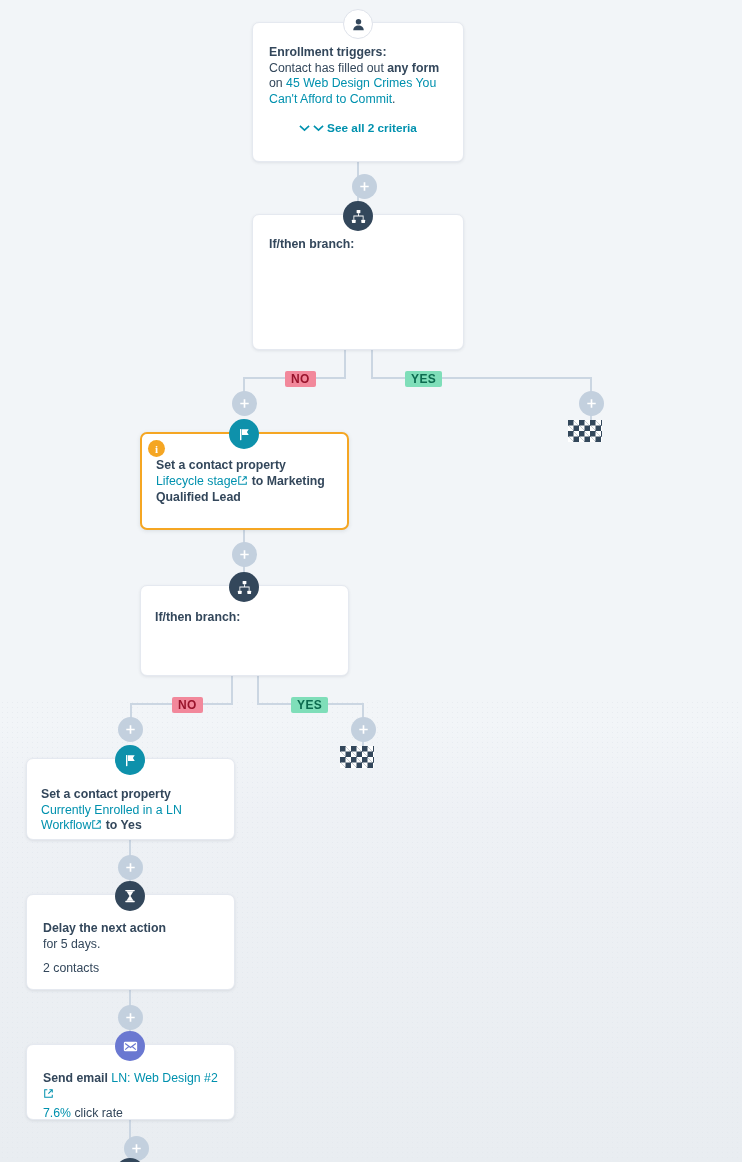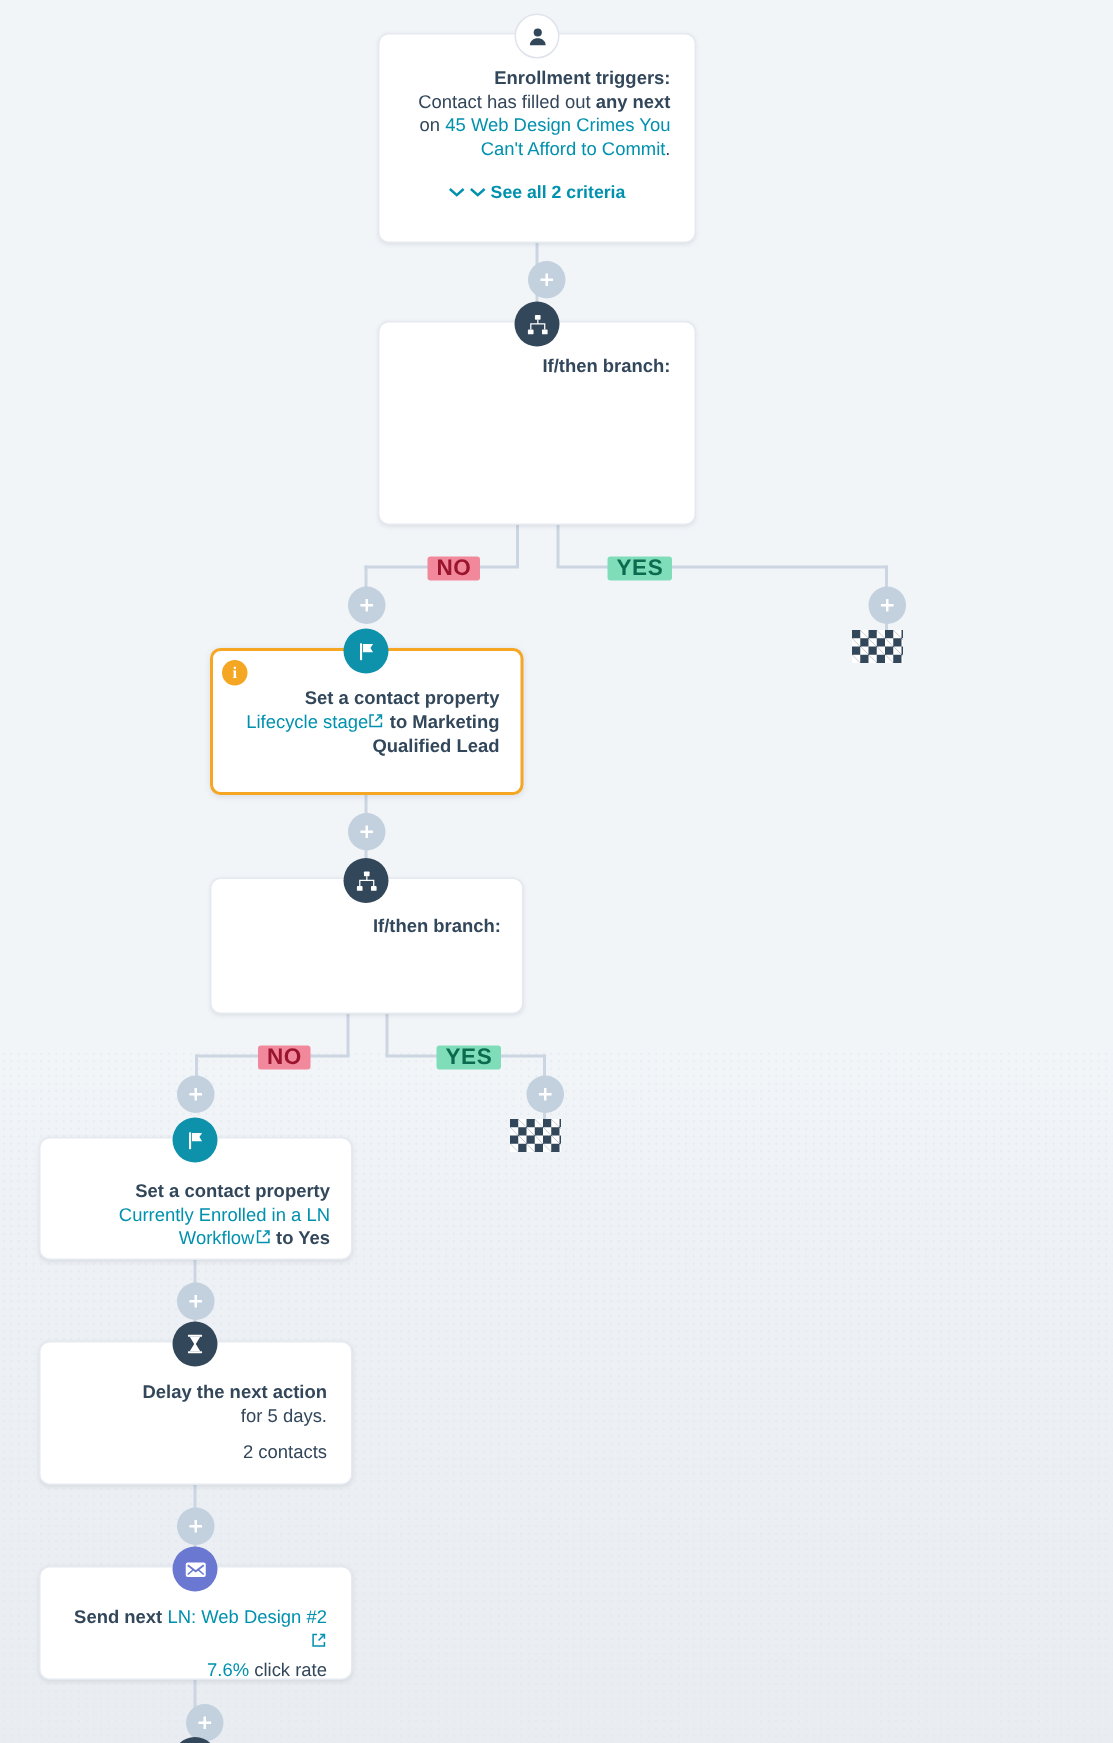--- a/index.html
+++ b/index.html
@@ -80,21 +80,21 @@
     box-shadow: 0 1px 3px rgba(45,62,80,0.10);
     z-index: 4;
     overflow: hidden;
   }
   .card.highlight {
     border: 2px solid #f5a623;
     box-shadow: 0 1px 4px rgba(45,62,80,0.12);
   }
   .card-body {
     padding: 22px 16px 10px 16px;
-    text-align: right;
+    text-align: left;
     font-size: 12.3px;
     line-height: 15.5px;
     color: #33475b;
   }
   .card-body.pad-tight { padding: 24px 14px 14px 14px; }
   .t-bold { font-weight: bold; }
   .t-link { color: #0091ae; }
   .t-fade { color: #bcc6d2; }
   .seeall {
     margin-top: 14px;
@@ -105,21 +105,21 @@
     align-items: center;
     justify-content: center;
     gap: 3px;
     cursor: pointer;
   }
   .chev { display: inline-block; }
 
   
   .pill {
     position: absolute;
-    font-size: 15px;
+    font-size: 12px;
     font-weight: bold;
     letter-spacing: 0.4px;
     padding: 2px 6px 2px 6px;
     border-radius: 2px;
     z-index: 7;
     line-height: 12px;
   }
   .pill.no  { background: #f2889b; color: #99142c; }
   .pill.yes { background: #7fdeb9; color: #0b6b4f; }
 
@@ -188,21 +188,21 @@
   <div class="nodeicon white" style="left:343px; top:9px;">
     <svg width="15" height="15" viewBox="0 0 16 16" fill="#33475b" aria-hidden="true">
       <circle cx="8" cy="5" r="2.9"></circle>
       <path d="M2.4 14c0-3.1 2.5-5 5.6-5s5.6 1.9 5.6 5z"></path>
     </svg>
   </div>
   <div class="card" style="left:252px; top:22px; width:212px; height:140px;">
     <div class="card-body">
       <div class="t-bold">Enrollment triggers:</div>
       <div>
-        <span>Contact has filled out </span><span class="t-bold">any next</span><span> on </span><span class="t-link">45 Web Design Crimes You Can't Afford to Commit</span><span>.</span>
+        <span>Contact has filled out </span><span class="t-bold">any form</span><span> on </span><span class="t-link">45 Web Design Crimes You Can't Afford to Commit</span><span>.</span>
       </div>
       <div class="seeall">
         <span class="chev">
           <svg width="11" height="8" viewBox="0 0 12 8" fill="none" stroke="#0091ae" stroke-width="1.8">
               <path d="M1 1.8L6 6.3 11 1.8"></path>
             </svg>
         </span>
         <span class="chev">
           <svg width="11" height="8" viewBox="0 0 12 8" fill="none" stroke="#0091ae" stroke-width="1.8">
               <path d="M1 1.8L6 6.3 11 1.8"></path>
@@ -355,21 +355,21 @@
   <div class="nodeicon purple" style="left:115px; top:1031px;">
     <svg width="15" height="13" viewBox="0 0 18 14" fill="none" aria-hidden="true">
       <rect x="1" y="1.2" width="16" height="11.6" rx="1.6" fill="#ffffff"></rect>
       <path d="M2.6 3.4L9 8.2l6.4-4.8" stroke="#6a78d1" stroke-width="1.5" fill="none"></path>
       <path d="M2.6 10.8L7 7M15.4 10.8L11 7" stroke="#6a78d1" stroke-width="1.3"></path>
     </svg>
   </div>
   <div class="card" style="left:26px; top:1044px; width:209px; height:76px;">
     <div class="card-body" style="padding-top:26px;">
       <div>
-        <span class="t-bold">Send next </span><span class="t-link">LN: Web Design #2</span><span class="ext">
+        <span class="t-bold">Send email </span><span class="t-link">LN: Web Design #2</span><span class="ext">
           <svg width="11" height="11" viewBox="0 0 14 14" fill="none" stroke="#0091ae" stroke-width="1.3">
             <path d="M5.5 2.2H2.2v9.6h9.6V8.5"></path>
               <path d="M8.2 2.2h3.6v3.6"></path>
               <path d="M11.4 2.6L6.8 7.2"></path>
           </svg></span>
       </div>
       <div style="margin-top:3px;">
         <span class="t-link">7.6%</span><span> click rate</span>
       </div>
     </div>

